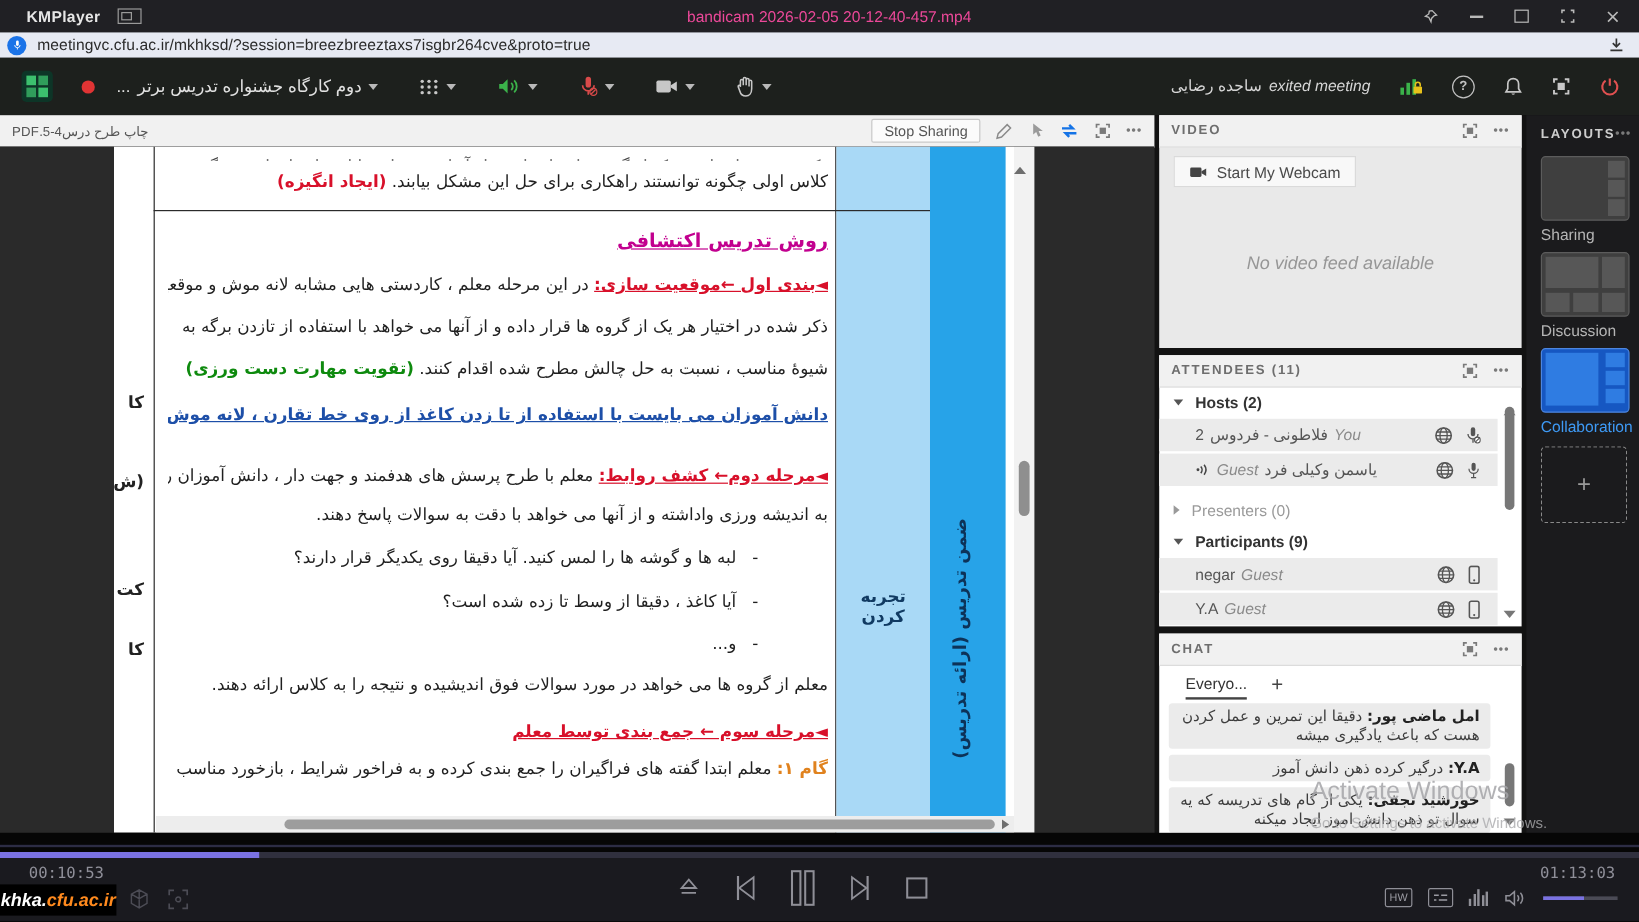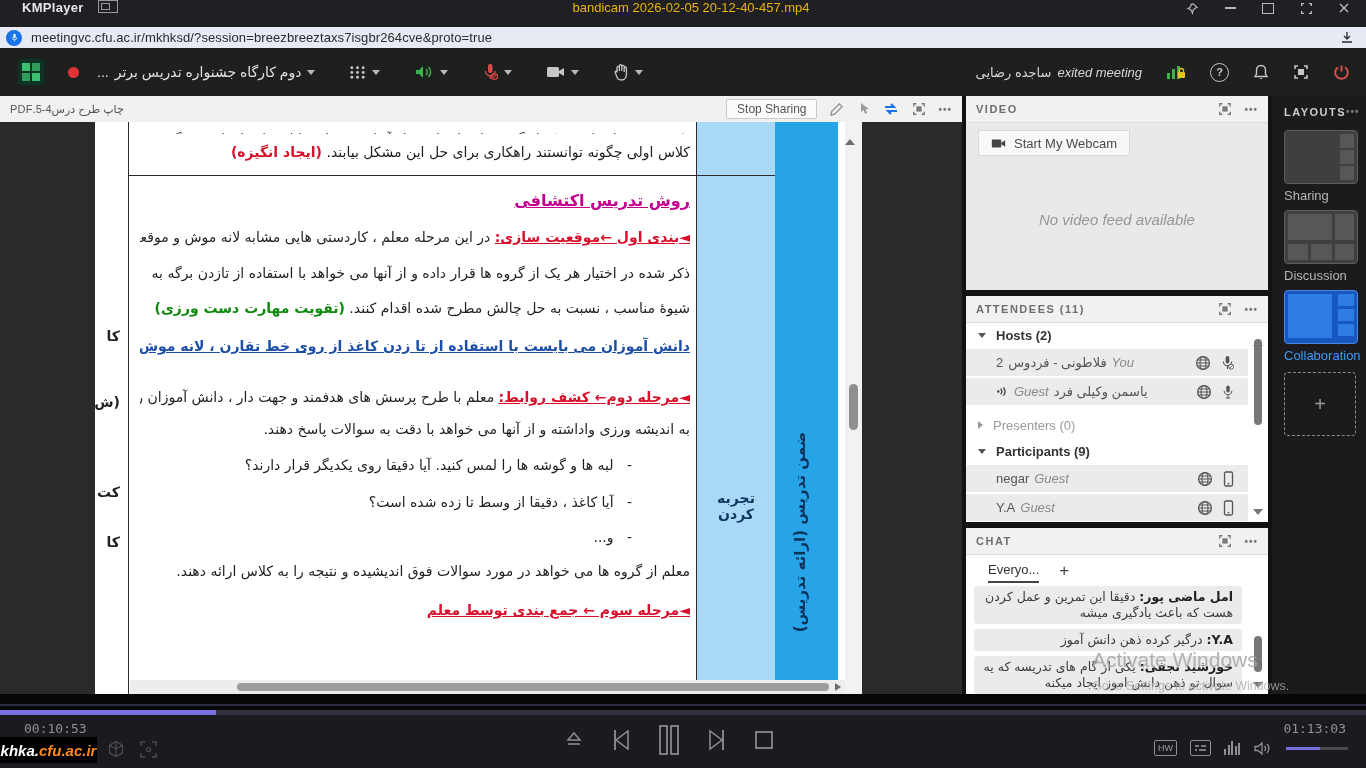--- a/index.html
+++ b/index.html
@@ -3,25 +3,25 @@
 <meta charset="utf-8">
 <style>
   html,body{margin:0;padding:0;background:#000;}
   #root{position:relative;width:1366px;height:768px;overflow:hidden;background:#101010;
         font-family:"Liberation Sans","DejaVu Sans",sans-serif;-webkit-font-smoothing:antialiased;}
   .abs{position:absolute;}
   svg{display:block;}
 
   
   .titlebar{left:0;top:0;width:1366px;height:27px;background:#202024;color:#d8d8d8;
-            display:flex;align-items:flex-start;font-size:13px;}
+            display:flex;align-items:center;font-size:13px;}
   .tb-app{margin-left:22px;font-weight:bold;color:#e6e6e6;letter-spacing:.3px;}
   .tb-dockicon{width:18px;height:11px;border:1px solid #9a9a9a;margin-left:14px;position:relative;}
   .tb-dockicon::after{content:"";position:absolute;left:2px;top:2px;right:7px;bottom:2px;border:1px solid #9a9a9a;}
-  .tb-file{position:absolute;left:16px;right:0;text-align:center;color:#eab308;pointer-events:none;}
+  .tb-file{position:absolute;left:16px;right:0;text-align:center;color:#ec4899;pointer-events:none;}
   .tb-ctrls{margin-left:auto;display:flex;align-items:center;gap:22px;margin-right:14px;color:#b9b9b9;}
   .tb-ctrls span{display:inline-flex;align-items:center;justify-content:center;width:16px;height:16px;}
   .glyph-min{width:11px;height:2px;background:#b9b9b9;}
   .glyph-max{width:10px;height:9px;border:1px solid #b9b9b9;}
 
   
   .urlbar{left:0;top:27px;width:1366px;height:21px;background:#e7eaf3;display:flex;align-items:center;font-size:13px;color:#2b2b2b;border-bottom:1px solid #c9ccd6;}
   .url-mic{width:16px;height:16px;border-radius:50%;background:#1a73e8;margin-left:6px;display:flex;align-items:center;justify-content:center;}
   .url-text{margin-left:9px;letter-spacing:.1px;}
   .url-dl{margin-left:auto;margin-right:12px;color:#333;}
@@ -367,20 +367,23 @@
             <div class="dl bullet" style="height:37px;line-height:37px;">
               <span>-</span>&nbsp;&nbsp;&nbsp;<span>آیا کاغذ ، دقیقا از وسط تا زده شده است؟</span>
             </div>
             <div class="dl bullet" style="height:33px;line-height:33px;">
               <span>-</span>&nbsp;&nbsp;&nbsp;<span>و...</span>
             </div>
             <div class="dl" style="height:35px;line-height:35px;">معلم از گروه ها می خواهد در مورد سوالات فوق اندیشیده و نتیجه را به کلاس ارائه دهند.</div>
             <div class="dl" style="height:37px;line-height:42px;">
               <span class="redu">◄مرحله سوم ← جمع بندی توسط معلم</span>
             </div>
+            <div class="dl" style="height:31px;line-height:31px;">
+              <span class="org">گام ۱:</span><span> معلم ابتدا گفته های فراگیران را جمع بندی کرده و به فراخور شرایط ، بازخورد مناسب</span>
+            </div>
           </div>
 
           <div class="hscroll">
             <span class="hthumb"></span>
             <span class="tri-right"></span>
           </div>
         </div>
 
         <div class="vscroll">
           <span class="tri-up"></span>

